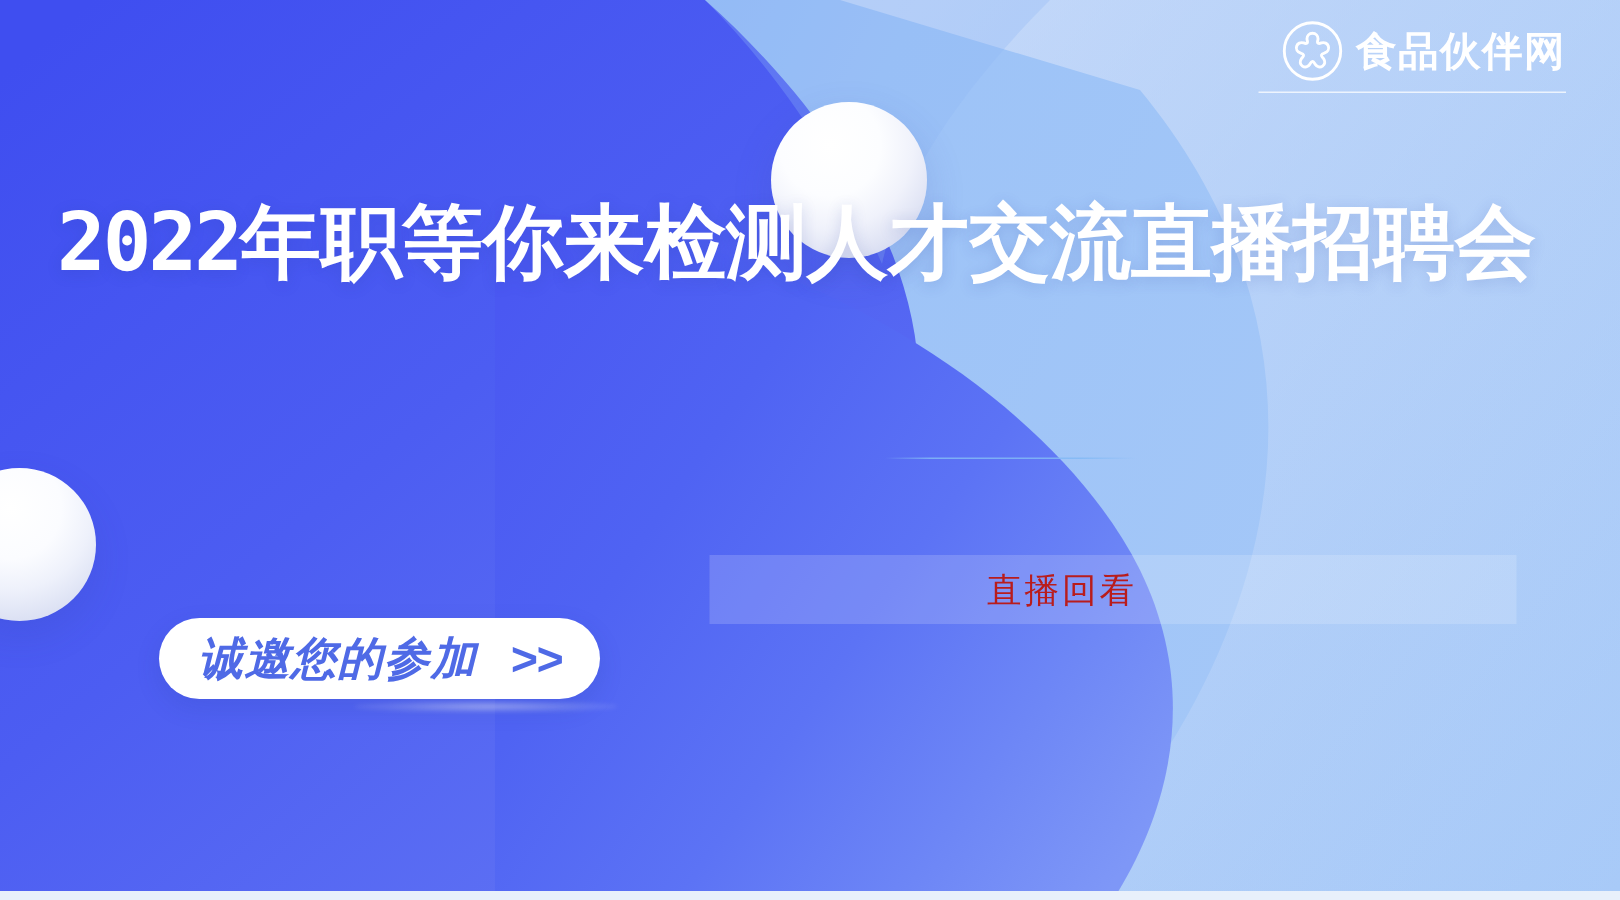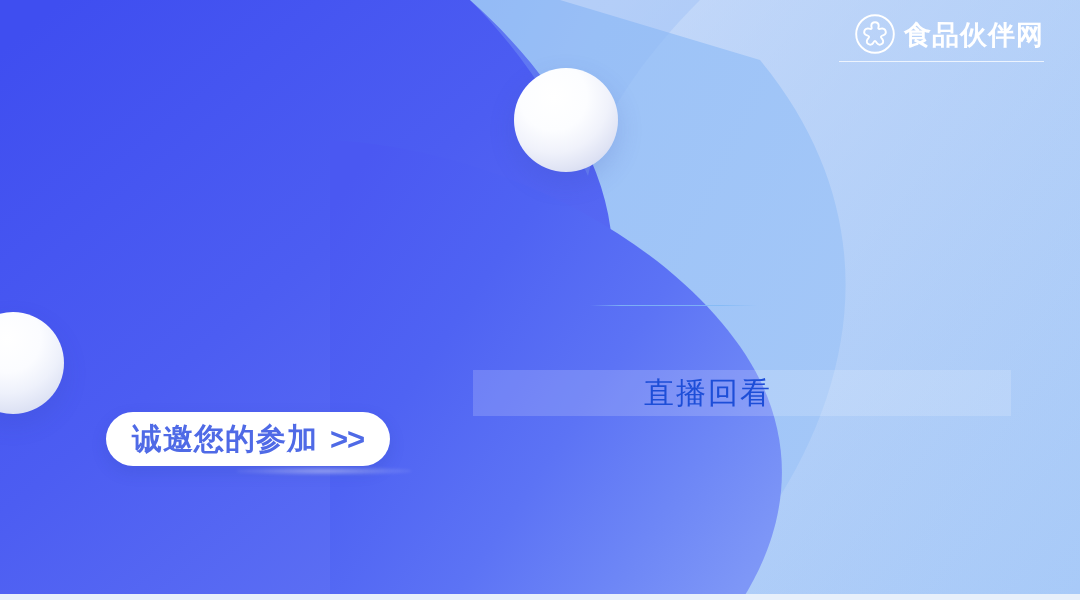--- a/index.html
+++ b/index.html
@@ -185,41 +185,42 @@
     top: 370px;
     width: 538px;
     height: 46px;
     background: rgba(255, 255, 255, 0.17);
     display: flex;
     align-items: center;
     justify-content: center;
   }
   .replay-text {
     font-family: "DejaVu Sans", "Liberation Sans", sans-serif;
-    font-size: 30px;
-    color: #1d4ed8;
+    font-size: 23px;
+    color: #b91c1c;
     letter-spacing: 2px;
     white-space: nowrap;
     transform: translateX(-34px);
   }
 
   
   .invite-pill {
     position: absolute;
     left: 106px;
     top: 412px;
     height: 54px;
     padding: 0 26px;
     border-radius: 30px;
     background: #ffffff;
     display: flex;
     align-items: center;
     justify-content: center;
-    gap: 12px;
+    gap: 22px;
     box-shadow: 0 6px 16px rgba(40, 60, 160, 0.16);
+    font-style: italic;
   }
   .invite-text {
     font-family: "DejaVu Sans", "Liberation Sans", sans-serif;
     font-size: 30px;
     font-weight: 700;
     color: #4f6ae6;
     letter-spacing: 1px;
     white-space: nowrap;
   }
   .invite-chev {
@@ -294,20 +295,21 @@
                  -0.8 -1.1 -1.2 -2.2 -2.1 -2.2 -1 0 -1.4 1.1 -2.1 2.2 -1.4 2.1 -3.7 2.6 -5.6 1.3
                  -1.9 -1.3 -2.2 -3.6 -0.7 -5.7 0.8 -1.1 1.8 -1.7 1.6 -2.7 -0.2 -0.9 -1.3 -1.2 -2.5 -1.6
                  -2.3 -0.8 -3.5 -2.9 -2.8 -5.1 0.7 -2.2 2.9 -3.3 5.3 -2.5 1.2 0.4 2.4 0.7 2.9 -0.2
                  0.4 -0.8 -0.3 -1.7 -0.3 -3.1 0 -2.2 1.6 -4.1 4.2 -4.1 z"></path>
       </svg>
       <span class="logo-cn">食品伙伴网</span>
     </div>
     <div class="logo-rule"></div>
   </div>
 
+  <div class="headline"><span class="yr">2022</span><span>年职等你来检测人才交流直播招聘会</span></div>
 
 
   <div class="replay-bar">
     <span class="replay-text">直播回看</span>
   </div>
 
   <div class="pill-reflection"></div>
 
   <div class="invite-pill">
     <span class="invite-text">诚邀您的参加</span>

